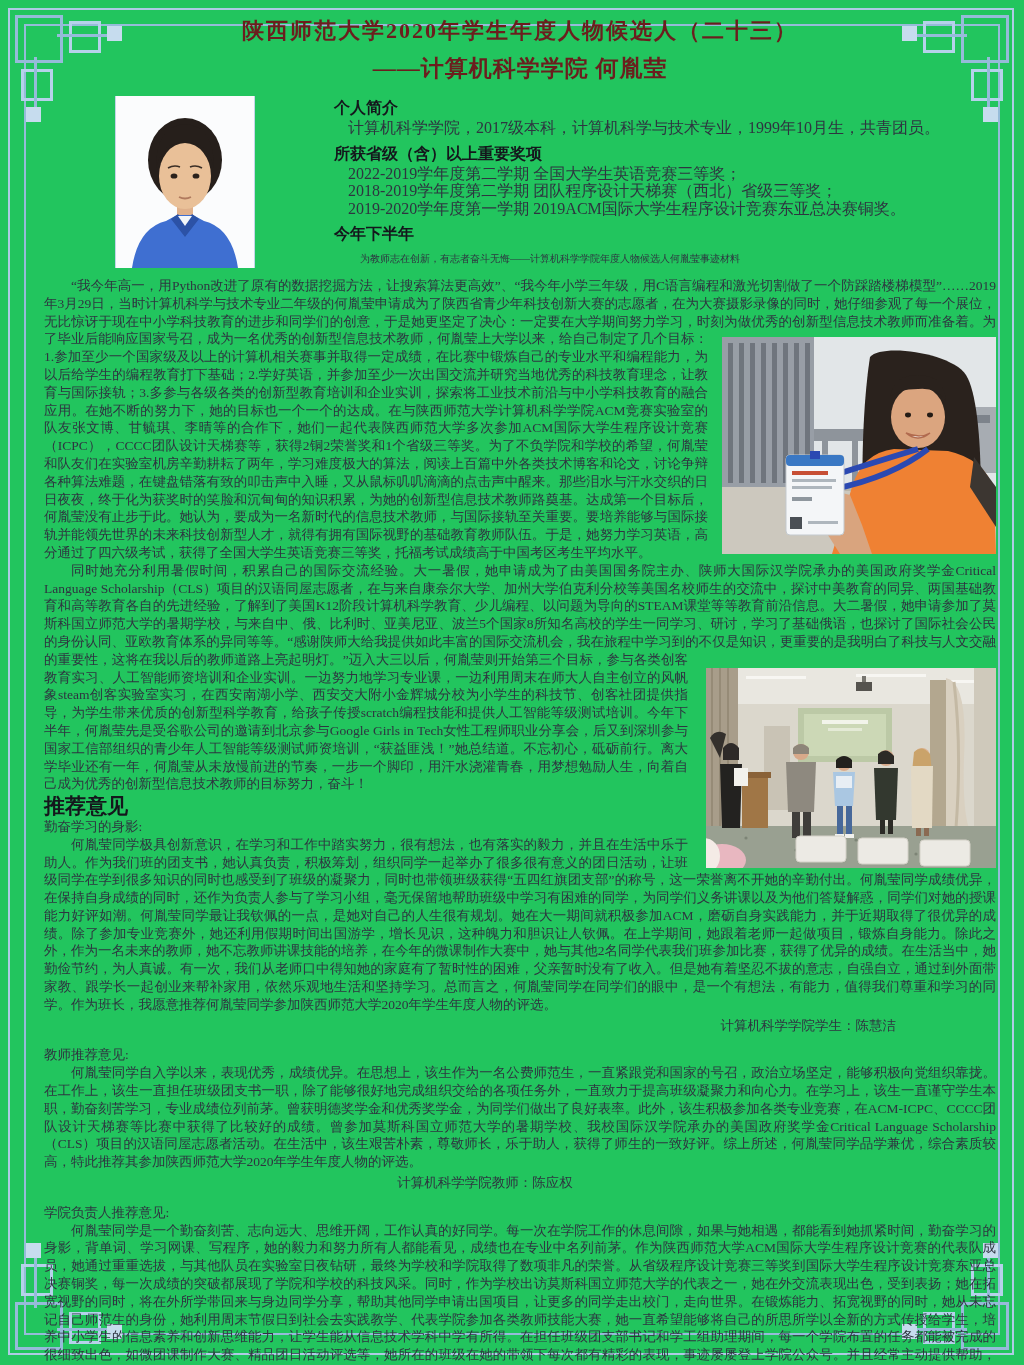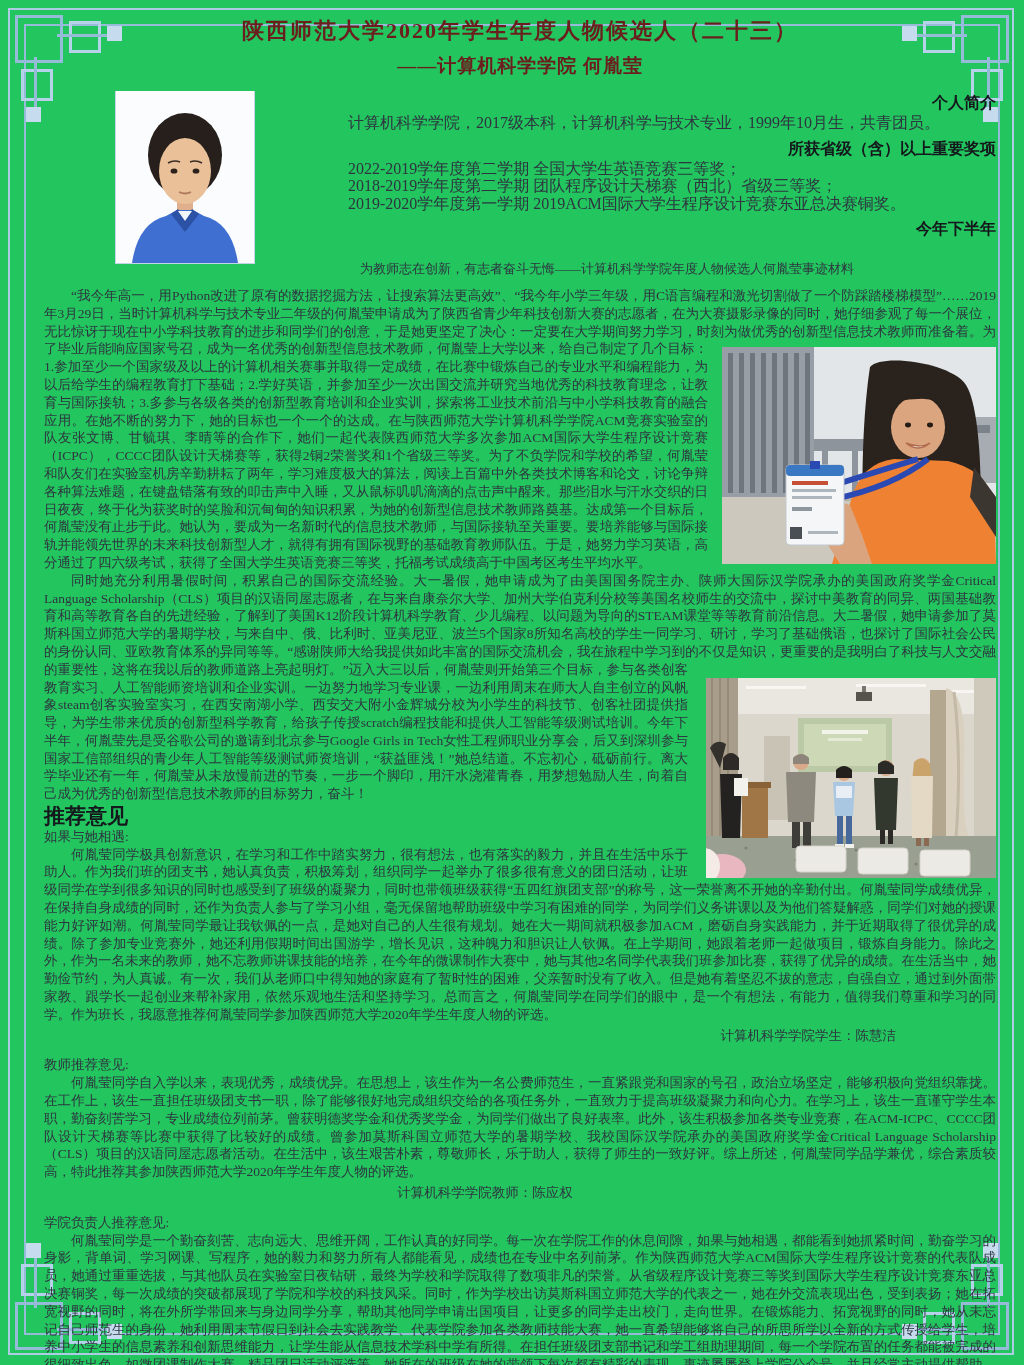--- a/index.html
+++ b/index.html
@@ -20,30 +20,30 @@
   .corner .a { width:42px; height:42px; left:10px; top:10px; border:3px solid #96bbd9; }
   .corner .b { width:26px; height:26px; left:64px; top:16px; border:3px solid #b5d2ea; }
   .corner .c { width:26px; height:26px; left:16px; top:64px; border:3px solid #b5d2ea; }
   .corner .d { width:15px; height:15px; left:102px; top:21px; background:#c6dcee; }
   .corner .e { width:15px; height:15px; left:21px; top:102px; background:#c6dcee; }
   .corner .f { width:50px; height:3px; left:52px; top:29px; background:#96bbd9; }
   .corner .g { width:3px; height:50px; left:29px; top:52px; background:#96bbd9; }
   
   .content { position:absolute; left:44px; top:16px; width:952px; color:#2e3540; }
   .title    { text-align:center; font-size:22px; font-weight:bold; color:#6b1e1e; letter-spacing:2px; }
-  .subtitle { text-align:center; font-size:19px; font-weight:bold; color:#6b1e1e; letter-spacing:1px; margin-top:7px; }
+  .subtitle { text-align:center; font-size:23px; font-weight:bold; color:#6b1e1e; letter-spacing:1px; margin-top:7px; }
   .top-block { margin-top:12px; overflow:hidden; }
   .portrait { float:left; margin-left:72px; width:138px; height:172px; box-shadow:0 0 0 1px #c2d6e8; }
   .portrait svg { display:block; }
   .info { margin-left:290px; }
   .sec-h { font-weight:bold; font-size:16px; color:#14171c; }
-  .info .sec-h { margin-top:7px;text-align:right; }
+  .info .sec-h { margin-top:7px; }
   .info .sec-h:first-child { margin-top:2px; }
   .info-line { font-size:16px; line-height:17.6px; padding-left:14px; }
-  .tagline { font-size:13px; line-height:17.6px; padding-left:26px; margin-top:20px; }
+  .tagline { font-size:10px; line-height:17.6px; padding-left:26px; margin-top:5px; }
   .story { margin-top:9px; font-size:13.5px; line-height:17.8px; text-align:justify; }
   .para { margin:0; text-indent:2em; }
   .photo-float { float:right; }
   .selfie-float { width:288px; height:277px; shape-outside: inset(60px 0 0 0); }
   .selfie-float svg { display:block; margin-top:60px; margin-left:14px; }
   .ceremony-float { width:308px; height:309px; shape-outside: inset(106px 0 0 0); }
   .ceremony-float svg { display:block; margin-top:106px; margin-left:18px; }
   .rec-h { font-size:21px; margin-top:5px; }
   .rec-label { margin:12px 0 0 0; }
   .rec-label.first { margin-top:2px; }
@@ -242,21 +242,21 @@
           <rect x="214" y="172" width="50" height="26" rx="4" fill="#eceae4" stroke="#d4d1c8"></rect>
           <ellipse cx="16" cy="192" rx="24" ry="16" fill="#e8b7c0"></ellipse>
           <ellipse cx="-2" cy="188" rx="16" ry="18" fill="#f4ebe6"></ellipse>
         </svg>
       </div>
 
       <p class="para">同时她充分利用暑假时间，积累自己的国际交流经验。大一暑假，她申请成为了由美国国务院主办、陕师大国际汉学院承办的美国政府奖学金Critical Language Scholarship（CLS）项目的汉语同屋志愿者，在与来自康奈尔大学、加州大学伯克利分校等美国名校师生的交流中，探讨中美教育的同异、两国基础教育和高等教育各自的先进经验，了解到了美国K12阶段计算机科学教育、少儿编程、以问题为导向的STEAM课堂等等教育前沿信息。大二暑假，她申请参加了莫斯科国立师范大学的暑期学校，与来自中、俄、比利时、亚美尼亚、波兰5个国家8所知名高校的学生一同学习、研讨，学习了基础俄语，也探讨了国际社会公民的身份认同、亚欧教育体系的异同等等。“感谢陕师大给我提供如此丰富的国际交流机会，我在旅程中学习到的不仅是知识，更重要的是我明白了科技与人文交融的重要性，这将在我以后的教师道路上亮起明灯。”迈入大三以后，何胤莹则开始第三个目标，参与各类创客教育实习、人工智能师资培训和企业实训。一边努力地学习专业课，一边利用周末在师大人自主创立的风帆象steam创客实验室实习，在西安南湖小学、西安交大附小金辉城分校为小学生的科技节、创客社团提供指导，为学生带来优质的创新型科学教育，给孩子传授scratch编程技能和提供人工智能等级测试培训。今年下半年，何胤莹先是受谷歌公司的邀请到北京参与Google Girls in Tech女性工程师职业分享会，后又到深圳参与国家工信部组织的青少年人工智能等级测试师资培训，“获益匪浅！”她总结道。不忘初心，砥砺前行。离大学毕业还有一年，何胤莹从未放慢前进的节奏，一步一个脚印，用汗水浇灌青春，用梦想勉励人生，向着自己成为优秀的创新型信息技术教师的目标努力，奋斗！</p>
 
       <div class="sec-h rec-h">推荐意见</div>
 
-      <p class="rec-label first">如果与她相遇:</p>
+      <p class="rec-label first">勤奋学习的身影:</p>
       <p class="para">何胤莹同学极具创新意识，在学习和工作中踏实努力，很有想法，也有落实的毅力，并且在生活中乐于助人。作为我们班的团支书，她认真负责，积极筹划，组织同学一起举办了很多很有意义的团日活动，让班级同学在学到很多知识的同时也感受到了班级的凝聚力，同时也带领班级获得“五四红旗团支部”的称号，这一荣誉离不开她的辛勤付出。何胤莹同学成绩优异，在保持自身成绩的同时，还作为负责人参与了学习小组，毫无保留地帮助班级中学习有困难的同学，为同学们义务讲课以及为他们答疑解惑，同学们对她的授课能力好评如潮。何胤莹同学最让我钦佩的一点，是她对自己的人生很有规划。她在大一期间就积极参加ACM，磨砺自身实践能力，并于近期取得了很优异的成绩。除了参加专业竞赛外，她还利用假期时间出国游学，增长见识，这种魄力和胆识让人钦佩。在上学期间，她跟着老师一起做项目，锻炼自身能力。除此之外，作为一名未来的教师，她不忘教师讲课技能的培养，在今年的微课制作大赛中，她与其他2名同学代表我们班参加比赛，获得了优异的成绩。在生活当中，她勤俭节约，为人真诚。有一次，我们从老师口中得知她的家庭有了暂时性的困难，父亲暂时没有了收入。但是她有着坚忍不拔的意志，自强自立，通过到外面带家教、跟学长一起创业来帮补家用，依然乐观地生活和坚持学习。总而言之，何胤莹同学在同学们的眼中，是一个有想法，有能力，值得我们尊重和学习的同学。作为班长，我愿意推荐何胤莹同学参加陕西师范大学2020年学生年度人物的评选。</p>
       <p class="sig sig-student">计算机科学学院学生：陈慧洁</p>
 
       <p class="rec-label">教师推荐意见:</p>
       <p class="para">何胤莹同学自入学以来，表现优秀，成绩优异。在思想上，该生作为一名公费师范生，一直紧跟党和国家的号召，政治立场坚定，能够积极向党组织靠拢。在工作上，该生一直担任班级团支书一职，除了能够很好地完成组织交给的各项任务外，一直致力于提高班级凝聚力和向心力。在学习上，该生一直谨守学生本职，勤奋刻苦学习，专业成绩位列前茅。曾获明德奖学金和优秀奖学金，为同学们做出了良好表率。此外，该生积极参加各类专业竞赛，在ACM-ICPC、CCCC团队设计天梯赛等比赛中获得了比较好的成绩。曾参加莫斯科国立师范大学的暑期学校、我校国际汉学院承办的美国政府奖学金Critical Language Scholarship（CLS）项目的汉语同屋志愿者活动。在生活中，该生艰苦朴素，尊敬师长，乐于助人，获得了师生的一致好评。综上所述，何胤莹同学品学兼优，综合素质较高，特此推荐其参加陕西师范大学2020年学生年度人物的评选。</p>
       <p class="sig sig-teacher">计算机科学学院教师：陈应权</p>
 
       <p class="rec-label">学院负责人推荐意见:</p>
       <p class="para">何胤莹同学是一个勤奋刻苦、志向远大、思维开阔，工作认真的好同学。每一次在学院工作的休息间隙，如果与她相遇，都能看到她抓紧时间，勤奋学习的身影，背单词、学习网课、写程序，她的毅力和努力所有人都能看见，成绩也在专业中名列前茅。作为陕西师范大学ACM国际大学生程序设计竞赛的代表队成员，她通过重重选拔，与其他队员在实验室日夜钻研，最终为学校和学院取得了数项非凡的荣誉。从省级程序设计竞赛三等奖到国际大学生程序设计竞赛东亚总决赛铜奖，每一次成绩的突破都展现了学院和学校的科技风采。同时，作为学校出访莫斯科国立师范大学的代表之一，她在外交流表现出色，受到表扬；她在拓宽视野的同时，将在外所学带回来与身边同学分享，帮助其他同学申请出国项目，让更多的同学走出校门，走向世界。在锻炼能力、拓宽视野的同时，她从未忘记自己师范生的身份，她利用周末节假日到社会去实践教学、代表学院参加各类教师技能大赛，她一直希望能够将自己的所思所学以全新的方式传授给学生，培养中小学生的信息素养和创新思维能力，让学生能从信息技术学科中学有所得。在担任班级团支部书记和学工组助理期间，每一个学院布置的任务都能被完成的很细致出色，如微团课制作大赛、精品团日活动评选等，她所在的班级在她的带领下每次都有精彩的表现，事迹屡屡登上学院公众号。并且经常主动提供帮助，为学工组的老师和其他同学减轻了不少负担。综上所述，何胤莹同学品学兼优，综合素质较高，推荐其参加陕西师范大学2020年学生年度人物的评选。</p>
 

